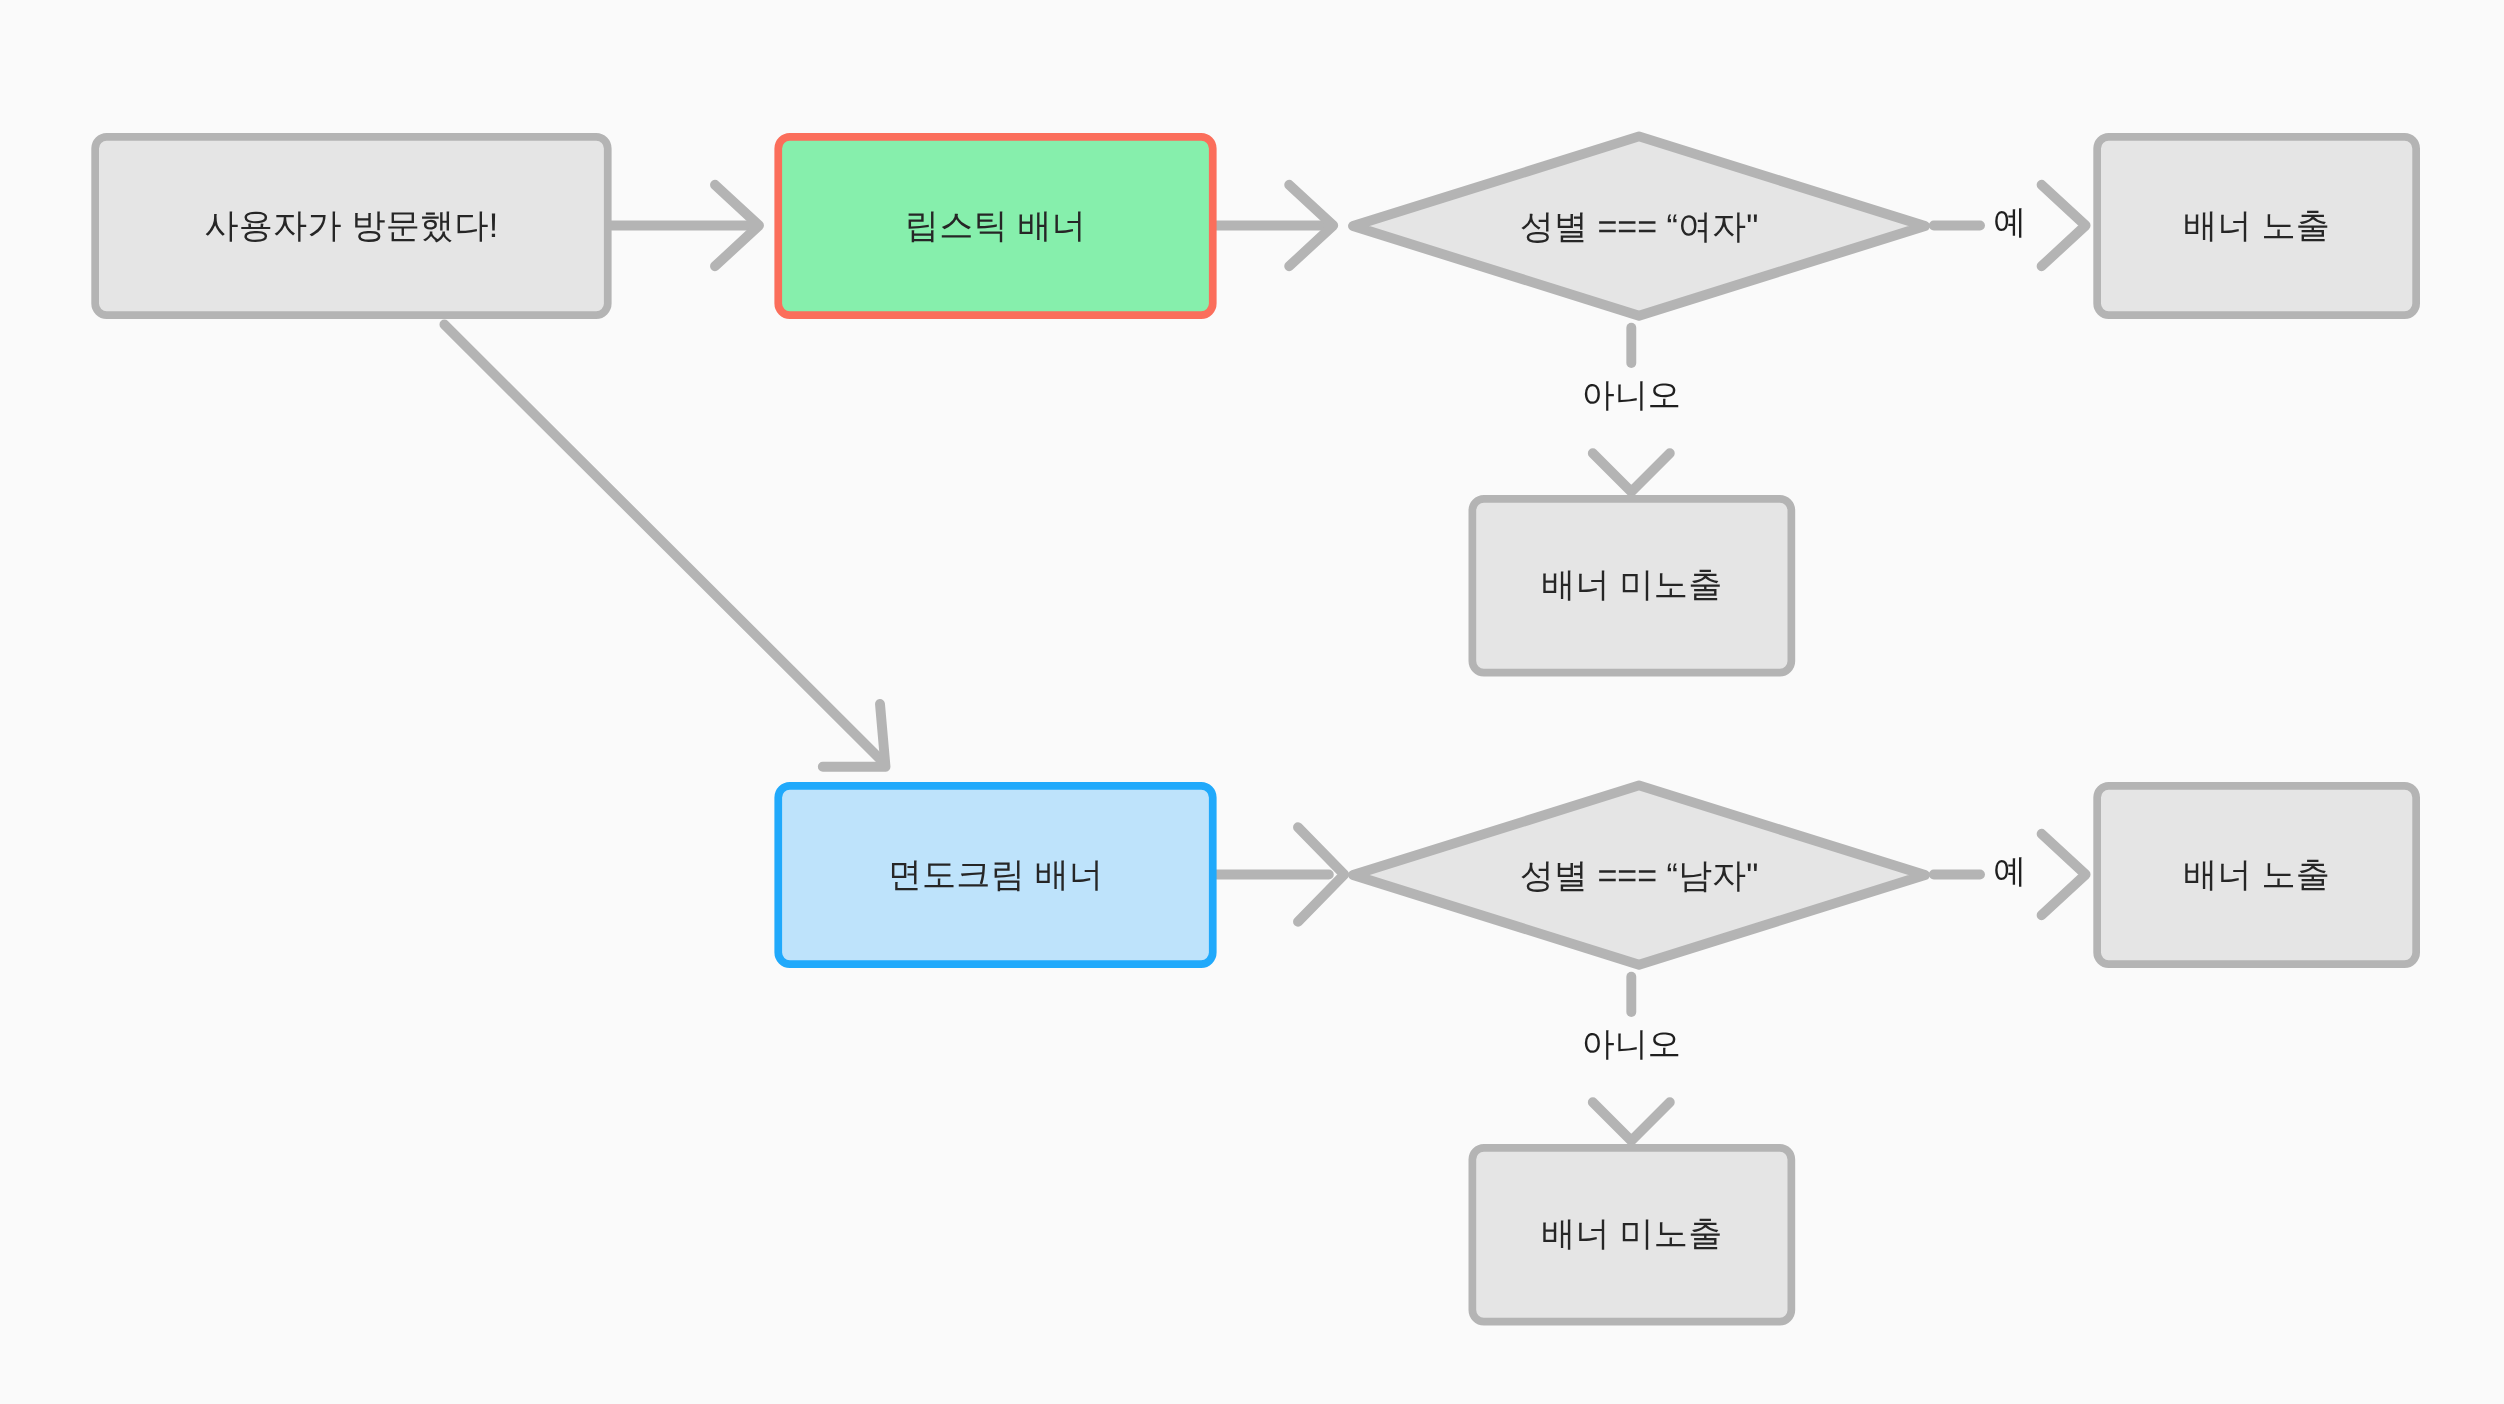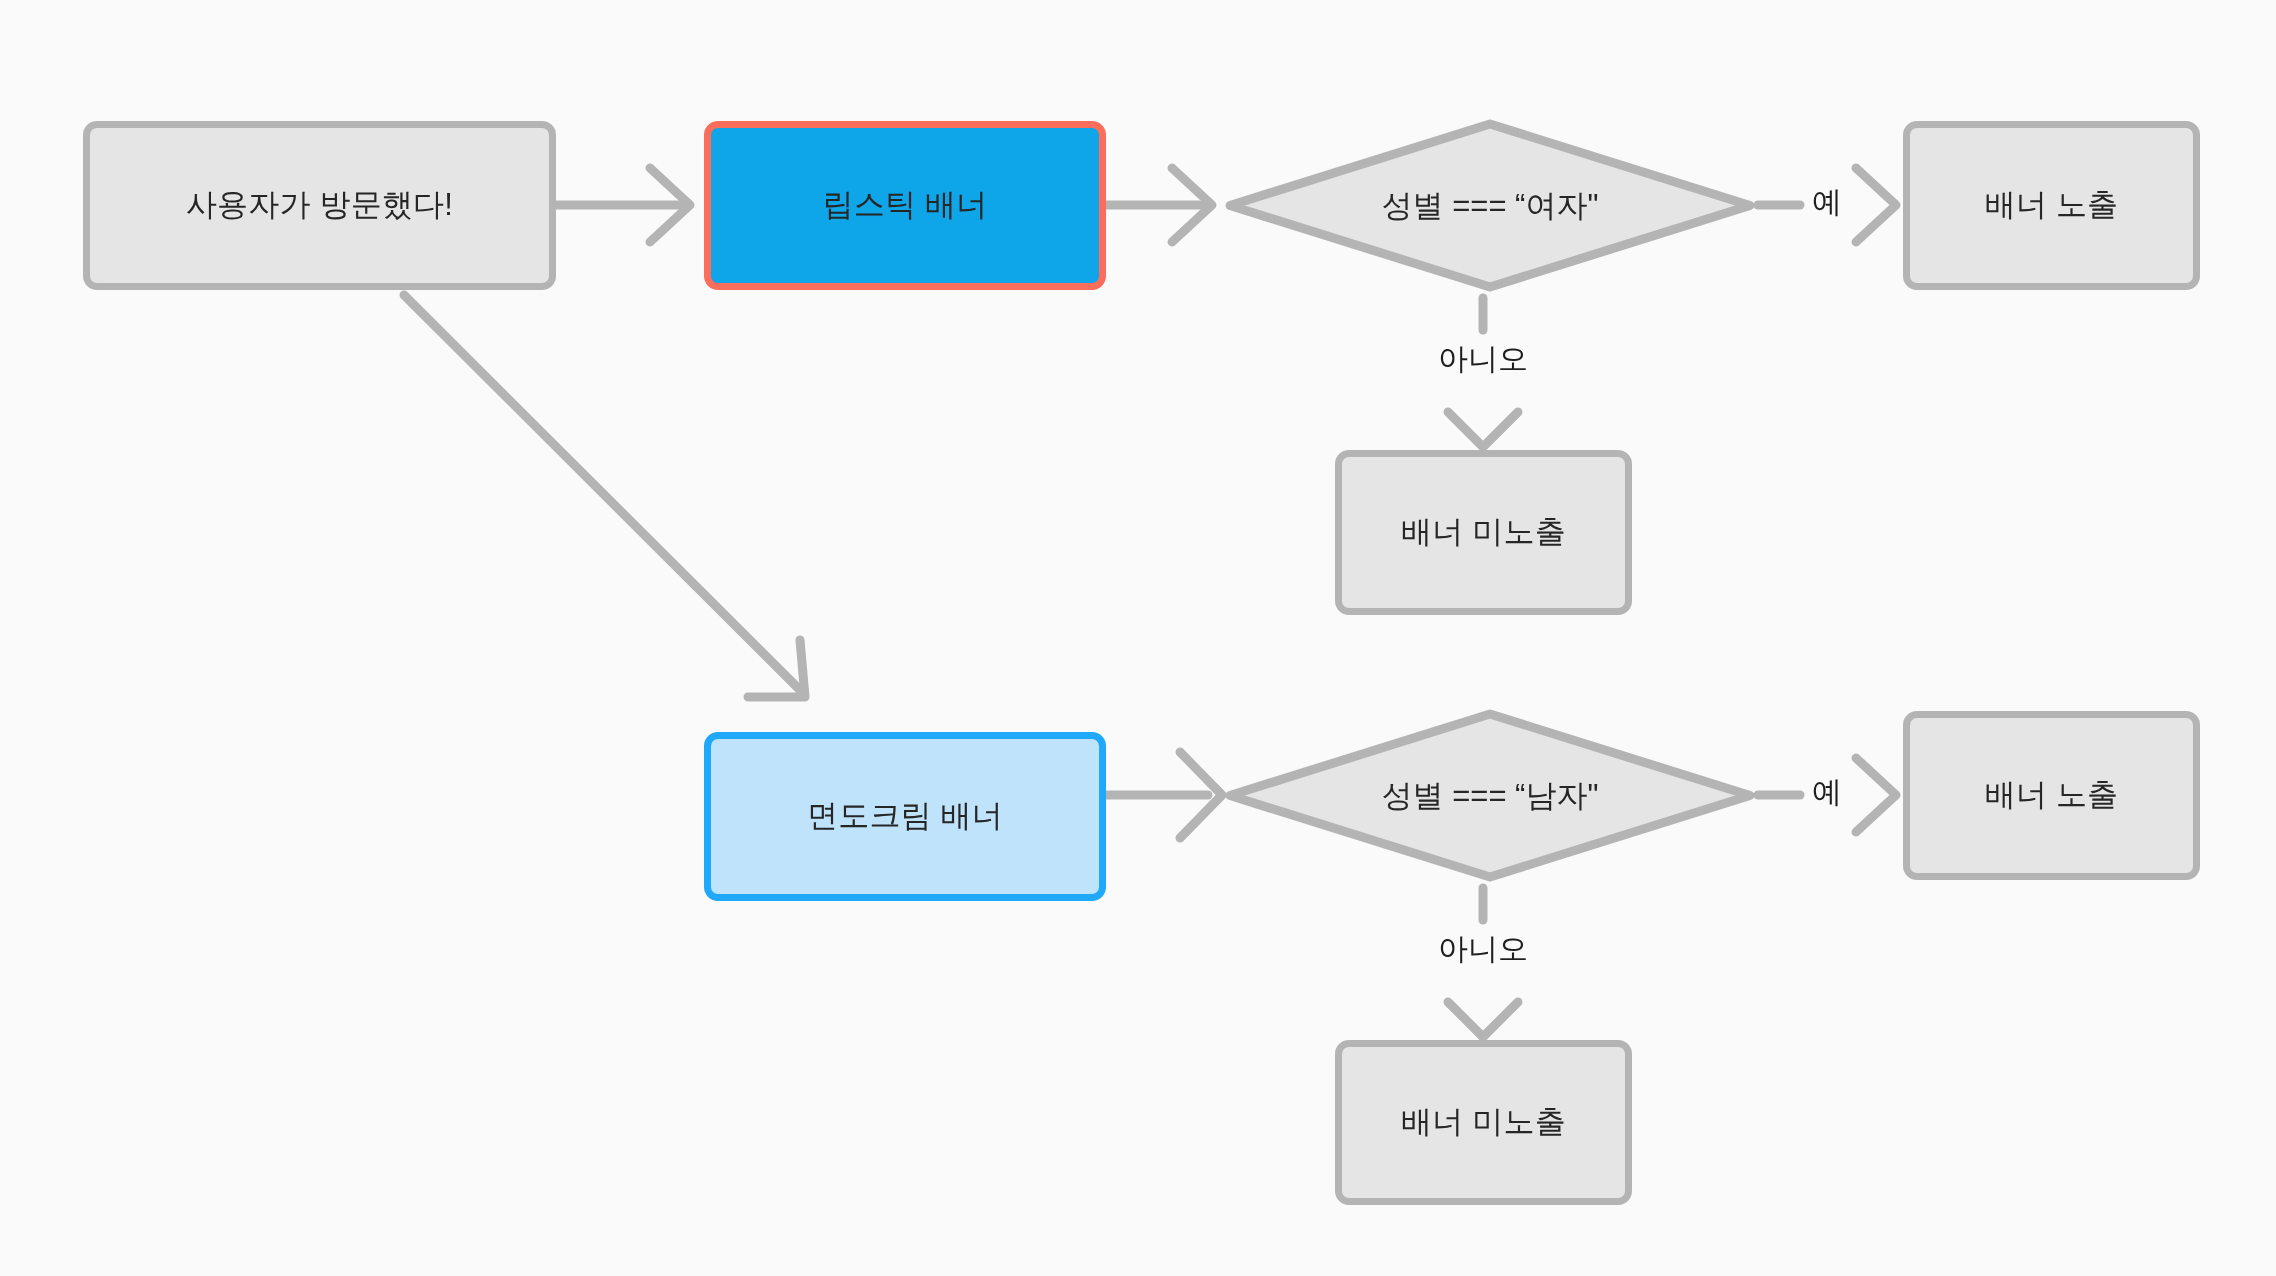--- a/index.html
+++ b/index.html
@@ -51,21 +51,21 @@
     color: #262626;
     white-space: nowrap;
   }
 
   .box.gray {
     background: #e5e5e5;
     border-width: 7px;
     border-color: #B4B4B4;
   }
   .box.red {
-    background: #0ea5e9;
+    background: #86efac;
     border-width: 7px;
     border-color: #FB6E5B;
   }
   .box.blue {
     background: #BEE3FB;
     border-width: 7px;
     border-color: #20A9FB;
   }
 
   
@@ -172,21 +172,21 @@
   <div class="node box gray" style="left:1903px; top:121px; width:297px; height:169px;">
     <span class="label">배너 노출</span>
   </div>
 
   <div class="edge-label" style="left:1403px; top:339px; width:160px;">아니오</div>
 
   <div class="node box gray" style="left:1335px; top:450px; width:297px; height:165px;">
     <span class="label">배너 미노출</span>
   </div>
 
-  <div class="node box blue" style="left:704px; top:732px; width:402px; height:169px;">
+  <div class="node box blue" style="left:704px; top:711px; width:402px; height:169px;">
     <span class="label">면도크림 배너</span>
   </div>
 
   <div class="node diamond" style="left:1222px; top:708px; width:536px; height:175px;">
     <svg width="536" height="175" viewBox="0 0 536 175" xmlns="http://www.w3.org/2000/svg">
       <path d="M 268 6 L 528 87.5 L 268 169 L 8 87.5 Z" fill="#E5E5E5" stroke="#B4B4B4" stroke-width="9" stroke-linejoin="round"></path>
     </svg>
     <span class="label">성별 === “남자"</span>
   </div>
 

